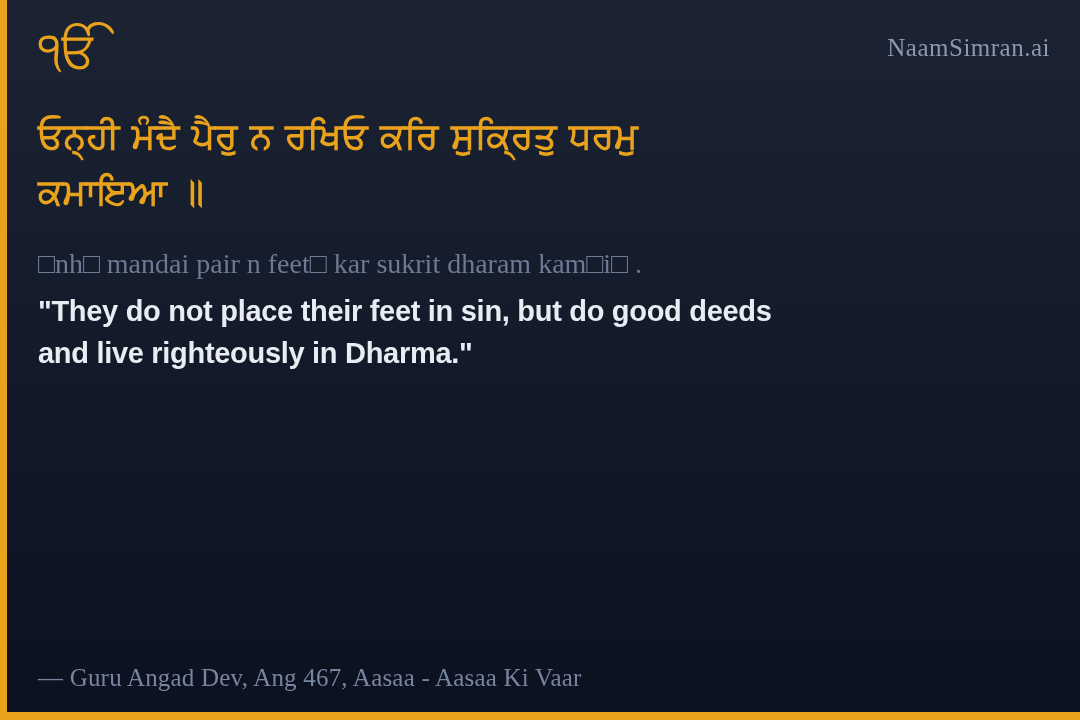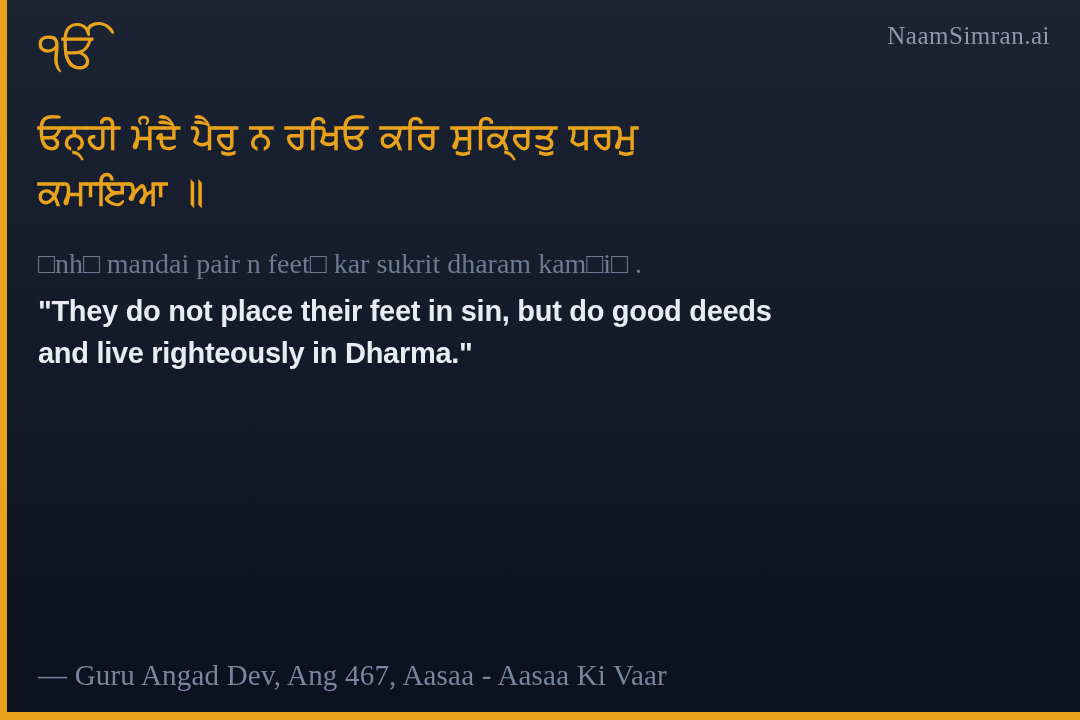--- a/index.html
+++ b/index.html
@@ -26,21 +26,21 @@
   .accent-strip-bottom {
     position: absolute; left: 0; bottom: 0; width: 1080px; height: 8px;
     background: var(--accent); z-index: 5;
   }
   .ik-onkar {
     position: absolute; left: 38px; top: 18px;
     font-size: 50px; line-height: 1.3; color: var(--accent);
     font-family: "DejaVu Sans", sans-serif;
   }
   .brand {
-    position: absolute; right: 30px; top: 22px;
+    position: absolute; right: 30px; top: 34px;
     font-family: "Liberation Serif", "DejaVu Serif", serif;
     font-size: 25px; font-weight: 400; color: var(--brand-color);
     letter-spacing: 0.5px;
     text-align: right;
   }
   .gurmukhi {
     position: absolute; left: 38px; top: 108px;
     max-width: 650px;
     font-family: "DejaVu Sans", sans-serif;
     font-size: 36px; line-height: 1.56; font-weight: 600;
@@ -57,21 +57,21 @@
     position: absolute; left: 38px; top: 290px;
     max-width: 790px;
     font-family: "Liberation Sans", sans-serif;
     font-size: 29px; line-height: 1.45; font-weight: 700;
     letter-spacing: -0.3px;
     color: var(--translation-color);
   }
   .attribution {
     position: absolute; left: 38px; bottom: 28px;
     font-family: "Liberation Serif", "DejaVu Serif", serif;
-    font-size: 29px; font-weight: 400;
+    font-size: 25px; font-weight: 400;
     color: var(--attribution-color);
     letter-spacing: 0.2px;
   }
 </style>
 </head>
 <body>
 
 <div class="accent-strip-left"></div>
 <div class="accent-strip-bottom"></div>
 

